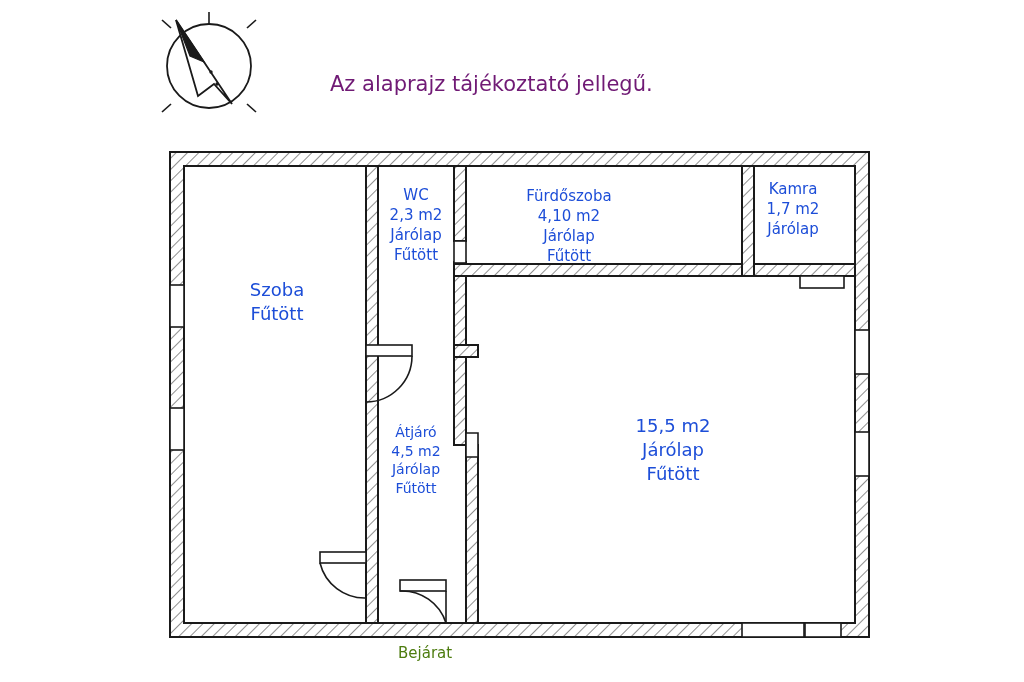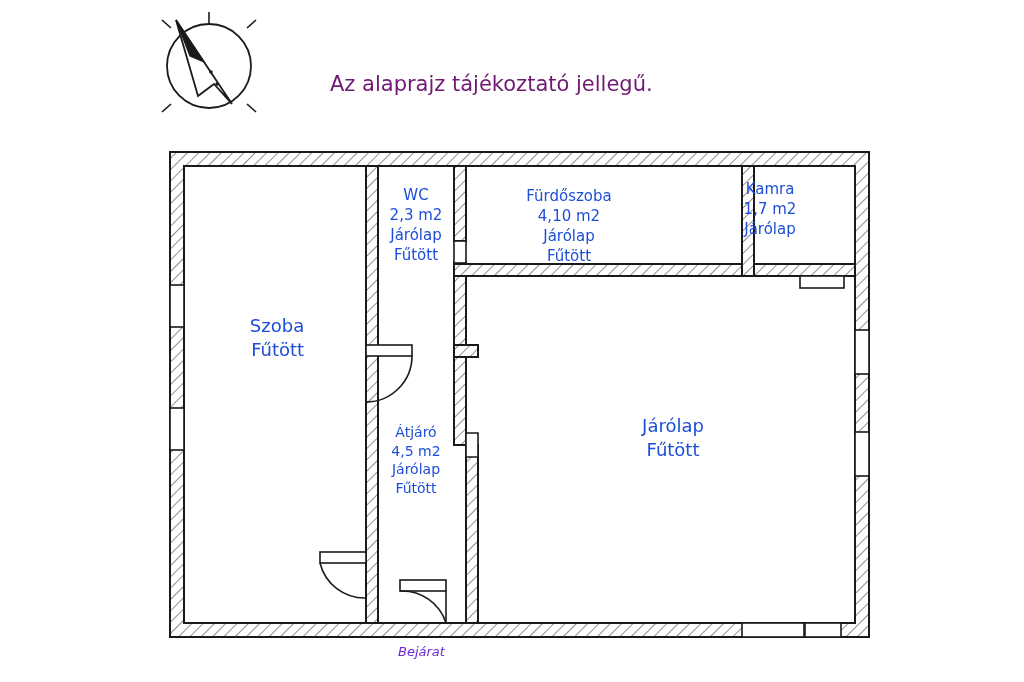--- a/index.html
+++ b/index.html
@@ -35,24 +35,23 @@
     text-align: center;
     line-height: 1.33;
     white-space: nowrap;
     color: #1d4ed8;
   }
   .room-label div {
     display: block;
   }
   .entry-label {
     position: absolute;
-    font-size: 13px;
+    font-size: 15px;
     white-space: nowrap;
-    color: #6d28d9;
-    font-style: italic;
+    color: #4d7c0f;
   }
 </style>
 </head>
 <body>
 
 <svg id="floorplan" viewBox="0 0 1024 682">
   <defs>
     <pattern id="wallHatch" width="8" height="8" patternUnits="userSpaceOnUse" patternTransform="rotate(45)">
       <rect width="8" height="8" fill="#ffffff"></rect>
       <line x1="0" y1="0" x2="0" y2="8" stroke="#333333" stroke-width="1.1"></line>
@@ -123,50 +122,51 @@
     <line x1="171" y1="104" x2="162" y2="112" stroke="#1a1a1a" stroke-width="1.6"></line>
     <polygon points="176,20 232,104 214,84 198,96" fill="#ffffff" stroke="#1a1a1a" stroke-width="1.8"></polygon>
     <polygon points="176,20 204,62 190,56" fill="#1a1a1a" stroke="#1a1a1a" stroke-width="1.2"></polygon>
     <circle cx="211" cy="72" r="1.7" fill="#1a1a1a"></circle>
     <circle cx="217" cy="84" r="1.7" fill="#1a1a1a"></circle>
   </g>
 </svg>
 
 <div class="note">Az alaprajz tájékoztató jellegű.</div>
 
-<div class="room-label" id="lbl-0" style="font-size: 18px; left: 277px; top: 278px; width: auto; text-align: right; transform: translateX(-50%); margin-top: 36px;">
+<div class="room-label" id="lbl-0" style="font-size: 18px; left: 277px; top: 278px; width: auto; text-align: center; transform: translateX(-50%);">
   <div>Szoba</div>
   <div>Fűtött</div>
 </div>
 
 <div class="room-label" id="lbl-1" style="font-size: 15px; left: 416px; top: 186px; width: auto; text-align: center; transform: translateX(-50%);">
   <div>WC</div>
   <div>2,3 m2</div>
   <div>Járólap</div>
   <div>Fűtött</div>
 </div>
 
 <div class="room-label" id="lbl-2" style="font-size: 15px; left: 569px; top: 180px; width: auto; text-align: center; transform: translateX(-50%); margin-top: 7px;">
   <div>Fürdőszoba</div>
   <div>4,10 m2</div>
   <div>Járólap</div>
   <div>Fűtött</div>
 </div>
 
-<div class="room-label" id="lbl-3" style="font-size: 15px; left: 770px; top: 180px; width: auto; text-align: center; transform: translateX(-50%);">
+<div class="room-label" id="lbl-3" style="font-size: 15px; left: 793px; top: 180px; width: auto; text-align: center; transform: translateX(-50%);">
   <div>Kamra</div>
   <div>1,7 m2</div>
   <div>Járólap</div>
 </div>
 
 <div class="room-label" id="lbl-4" style="font-size: 14px; left: 416px; top: 423px; width: auto; text-align: center; transform: translateX(-50%);">
   <div>Átjáró</div>
   <div>4,5 m2</div>
   <div>Járólap</div>
   <div>Fűtött</div>
 </div>
 
 <div class="room-label" id="lbl-5" style="font-size: 18px; left: 673px; top: 414px; width: auto; text-align: center; transform: translateX(-50%);">
+  <div>15,5 m2</div>
   <div>Járólap</div>
   <div>Fűtött</div>
 </div>
 
 <div class="entry-label" id="lbl-entry" style="left: 398px; top: 644px;">Bejárat</div>
 
 </body></html>

